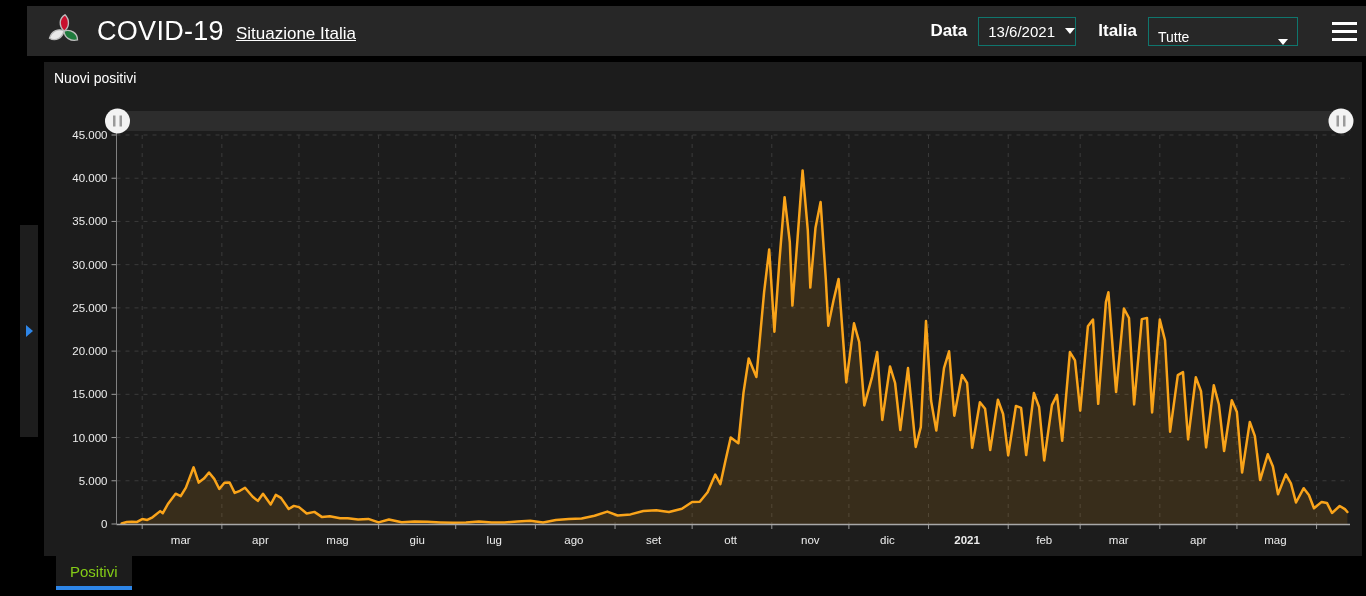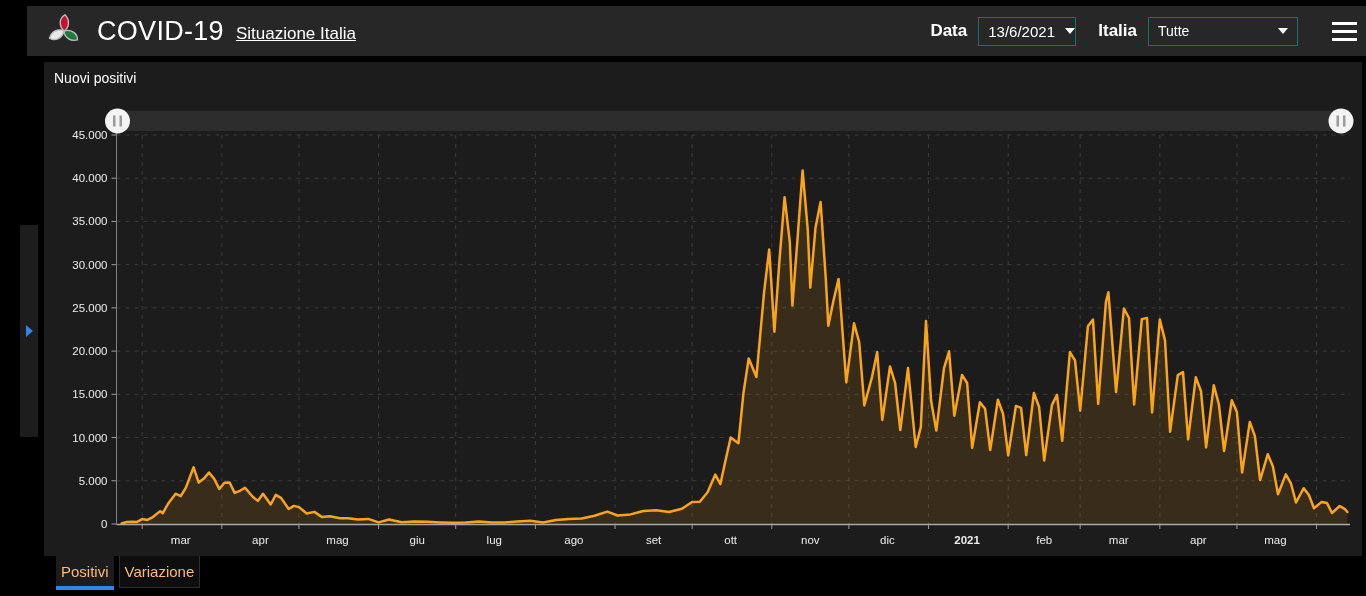--- a/index.html
+++ b/index.html
@@ -13,38 +13,38 @@
   .app-title{font-size:27px;font-weight:400;margin:0 0 0 14px;letter-spacing:.3px;color:#fff;}
   .app-sub{font-size:17px;margin-left:12px;position:relative;top:3px;color:#fff;text-decoration:underline;}
   .spacer{flex:1;}
   .hdr-label{font-weight:700;font-size:17px;margin:0 11px 0 0;color:#fff;text-align:right;}
   .select{display:flex;align-items:center;justify-content:space-between;border:1px solid #0f766e;
           background:#272727;height:29px;padding:0 9px;font-size:15px;cursor:pointer;box-sizing:border-box;}
   .select .val{white-space:nowrap;}
   .caret{width:0;height:0;border-left:5px solid transparent;border-right:5px solid transparent;
          border-top:6px solid #fff;margin-left:10px;flex:0 0 auto;}
   .sel-data{width:98px;margin-right:22px;}
-  .sel-reg{width:150px;font-size:14px;}
+  .sel-reg{width:150px;font-size:14px;align-items:flex-end;}
   .burger{margin-left:32px;display:flex;flex-direction:column;gap:5px;cursor:pointer;padding:2px;}
   .burger span{display:block;width:25px;height:3px;background:#fff;}
 
   
   .left-exp{position:absolute;left:0;top:225px;width:18px;height:212px;background:#1d1d1d;
             display:flex;align-items:center;justify-content:center;cursor:pointer;}
   .arrow-r{width:0;height:0;border-top:6px solid transparent;border-bottom:6px solid transparent;
            border-left:7px solid #2e86e8;}
 
   
   .panel{position:absolute;left:24px;top:62px;width:1318px;height:494px;background:#1c1c1c;}
   .panel h2{position:absolute;left:10px;top:8px;margin:0;font-size:14px;font-weight:400;color:#fff;}
   #chart{position:absolute;left:0;top:0;}
 
   
   .tabs{position:absolute;left:36px;top:556px;display:flex;gap:5px;align-items:flex-start;}
-  .tab{height:32px;padding:0 5px;display:flex;align-items:center;font-size:15px;color:#fdba74;
+  .tab{height:32px;padding:0 14px;display:flex;align-items:center;font-size:15px;color:#84cc16;
        background:#0e0e0e;border:1px solid #2e2e2e;border-top:none;cursor:pointer;box-sizing:border-box;}
   .tab.active{background:#1c1c1c;border:none;border-bottom:4px solid #2e86e8;height:34px;}
 </style>
 </head>
 <body>
 
 <div class="page">
 
   <header class="hdr">
     <div class="logo">
@@ -175,16 +175,15 @@
           <circle cx="0" cy="0" r="12.5" fill="#f3f3f3"></circle>
           <rect x="-4.5" y="-5.5" width="2.5" height="11" fill="#9a9a9a"></rect>
           <rect x="2" y="-5.5" width="2.5" height="11" fill="#9a9a9a"></rect>
         </g>
       </svg>
     <h2>Nuovi positivi</h2>
   </section>
 
   <div class="tabs">
     <div class="tab active">Positivi</div>
-    <div class="tab">Variazione</div>
   </div>
 
 </div>
 
 </body></html>

